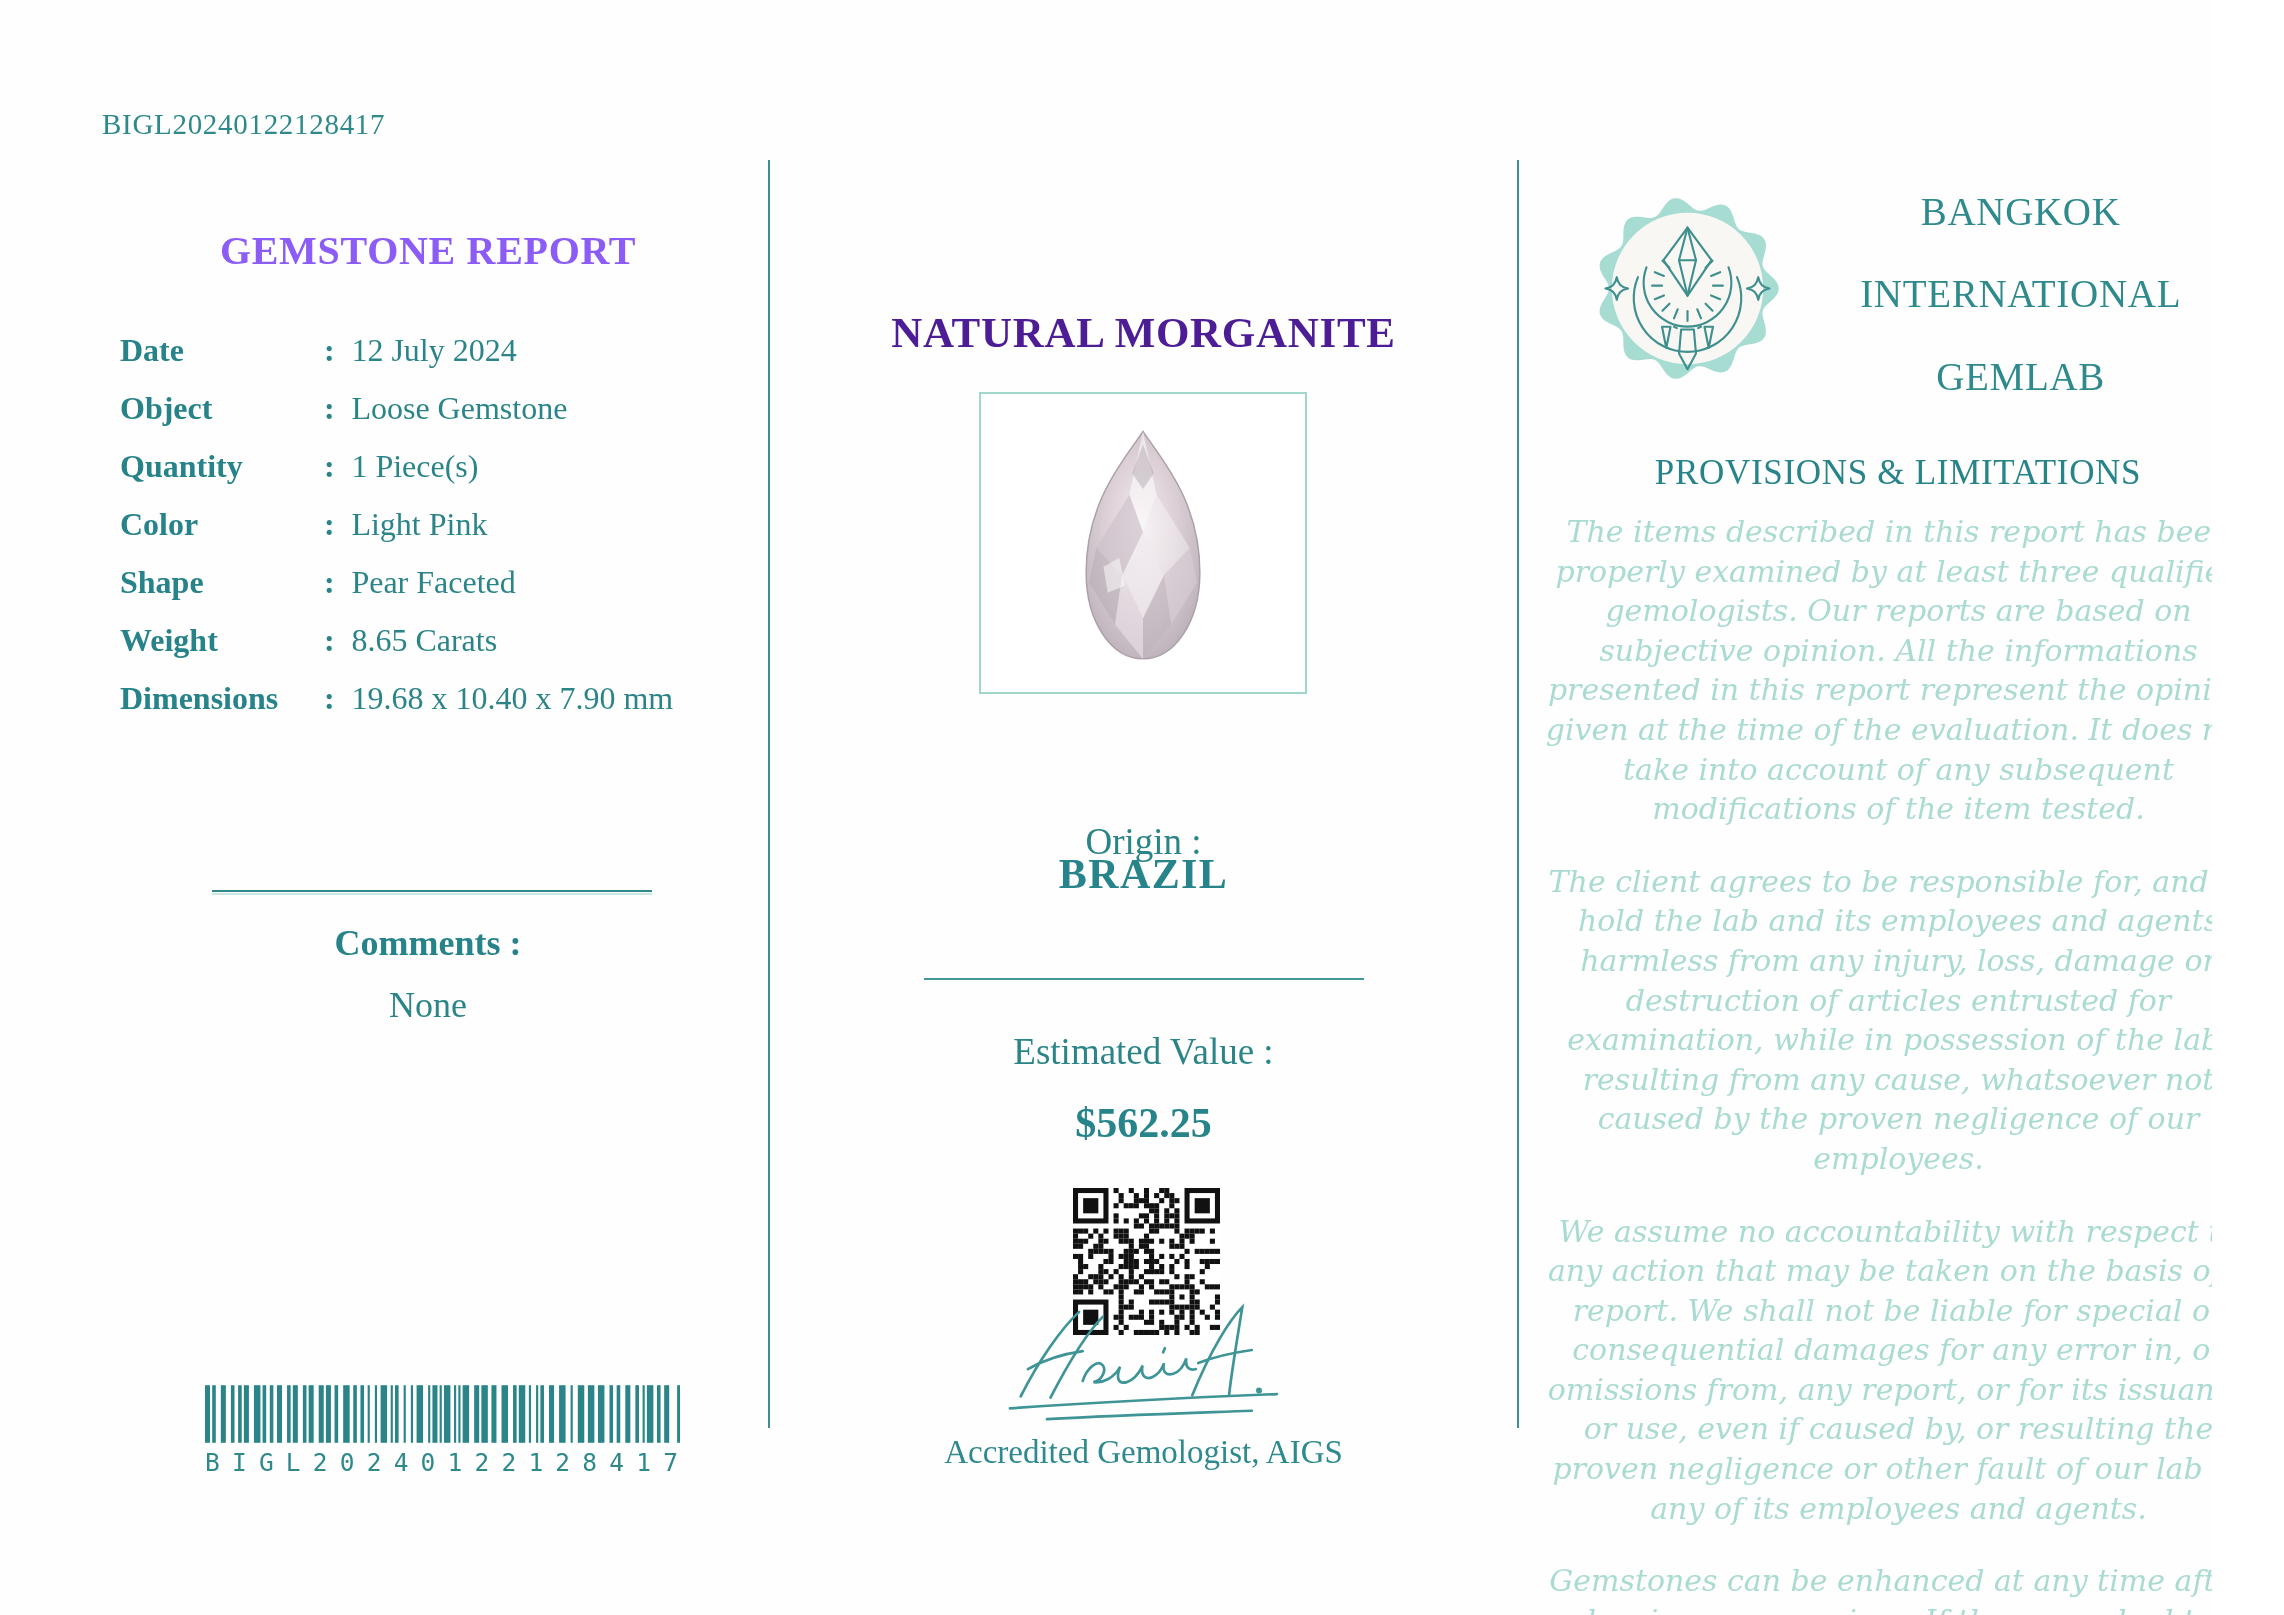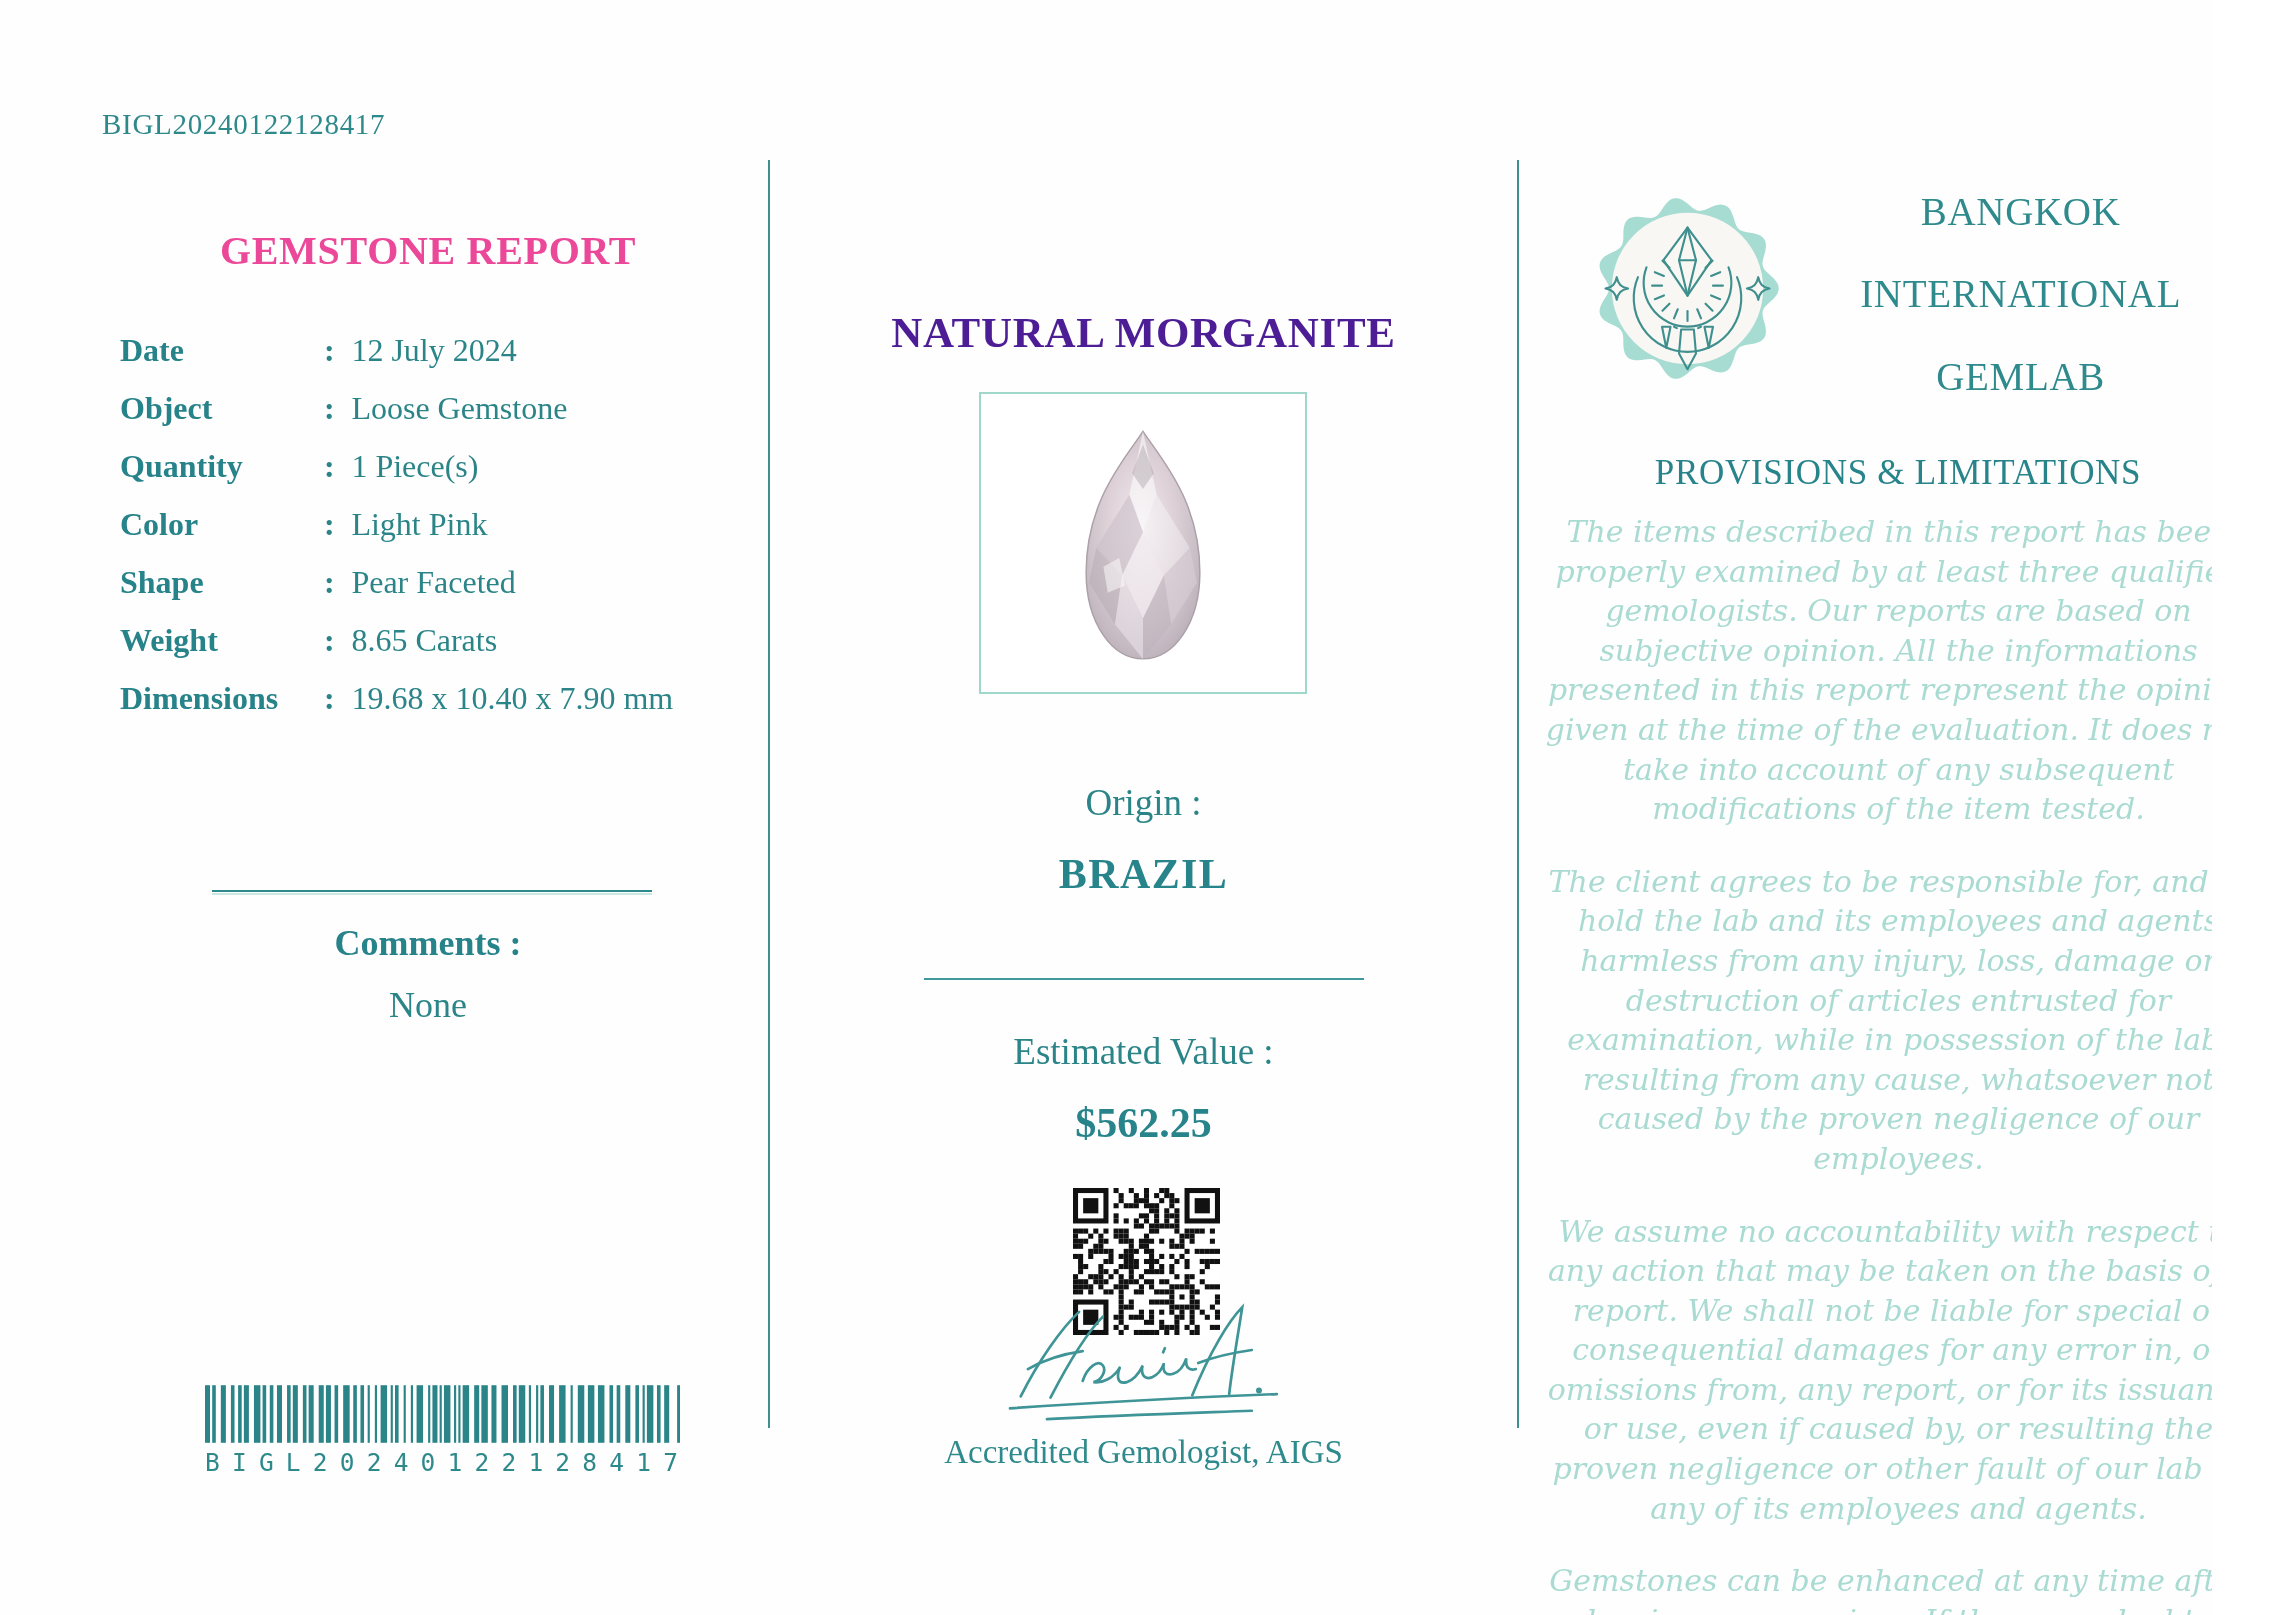--- a/index.html
+++ b/index.html
@@ -8,37 +8,37 @@
     font-family:"Liberation Serif","DejaVu Serif",serif;color:#2b8588;
   }
   .abs{position:absolute;}
   .center{text-align:center;}
 
   
   .vdivider{position:absolute;top:160px;height:1268px;width:2.2px;background:#3d8f91;}
 
   
   .serial{left:102px;top:108px;font-size:29px;letter-spacing:0.7px;color:#2e898b;}
-  .report-title{left:101px;top:227px;width:654px;font-size:40px;font-weight:bold;letter-spacing:0.7px;color:#ec4899;}
+  .report-title{left:101px;top:227px;width:654px;font-size:40px;font-weight:bold;letter-spacing:0.7px;color:#8b5cf6;}
   .fields{left:108px;top:332px;width:647px;}
   .field-row{display:grid;grid-template-columns:216px 21.6px 1fr;align-items:baseline;height:58px;font-size:32px;}
   .field-label{font-weight:bold;color:#27838a;margin-left:12px;}
   .field-colon{font-weight:bold;}
   .field-value{padding-left:5.8px;}
   .comments-divider{left:212px;top:890px;width:440px;height:0;border-top:2.9px solid #2f8a8b;box-shadow:0 2.9px 0 #c9e7e2;}
   .comments-label{left:101px;top:922px;width:654px;font-size:36px;font-weight:bold;color:#27838a;}
   .comments-value{left:101px;top:984px;width:654px;font-size:36px;}
   .barcode-wrap{left:205px;top:1385px;width:475px;height:58px;}
   .barcode-text{left:205px;top:1448px;width:489px;font-size:24.5px;font-family:"DejaVu Sans Mono","Liberation Mono",monospace;letter-spacing:12.2px;color:#2e898b;white-space:nowrap;}
 
   
   .ident-heading{left:791px;top:229px;width:705px;font-size:37px;color:#2e8a8c;}
   .stone-name{left:791px;top:308px;width:705px;font-size:43px;font-weight:bold;letter-spacing:0.7px;color:#4c1d95;}
   .gem-box{left:979px;top:392px;width:324px;height:298px;border:2.9px solid #9fd7cb;background:#ffffff;}
-  .origin-label{left:791px;top:781px;width:705px;font-size:37px;}
+  .origin-label{left:791px;top:820px;width:705px;font-size:37px;}
   .origin-value{left:791px;top:850px;width:705px;font-size:42px;font-weight:bold;letter-spacing:1.4px;color:#27848a;}
   .value-divider{left:924px;top:978px;width:440px;height:2.2px;background:#42999b;}
   .value-label{left:791px;top:1030px;width:705px;font-size:37px;}
   .value-amount{left:791px;top:1099px;width:705px;font-size:42px;font-weight:bold;color:#27848a;}
   .qr-wrap{left:1073px;top:1188px;width:147px;height:147px;}
   .signature-wrap{left:978px;top:1294px;width:338px;height:137px;}
   .gemologist{left:791px;top:1434px;width:705px;font-size:33px;color:#2e8a8c;}
 
   
   .lab-header{left:1575px;top:180px;width:683px;height:216px;display:flex;align-items:center;}

